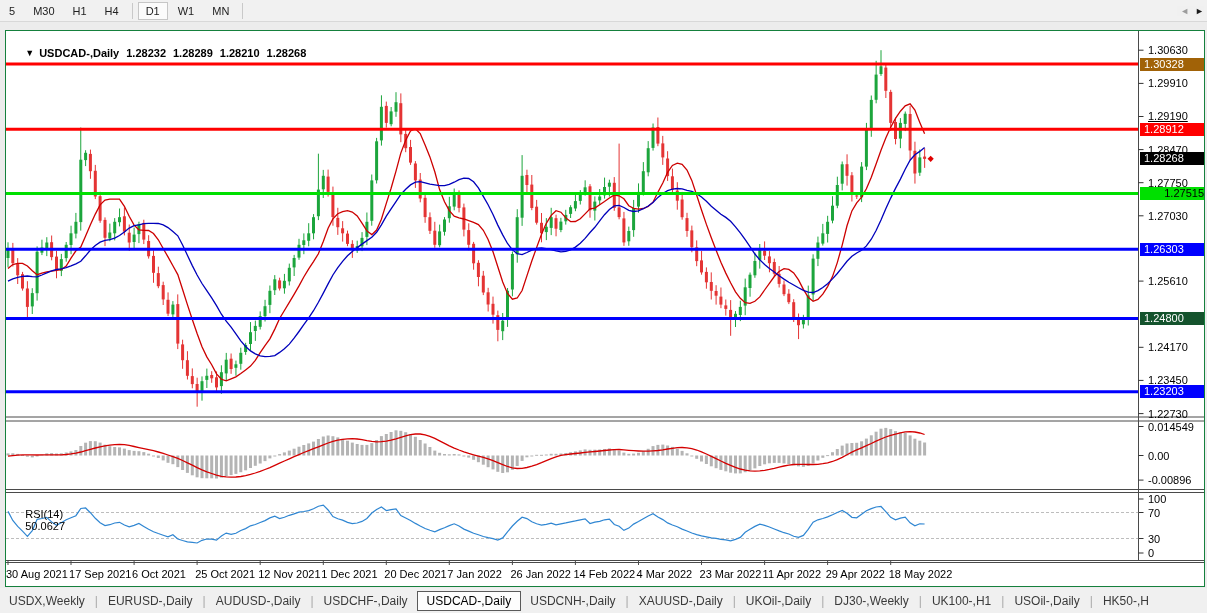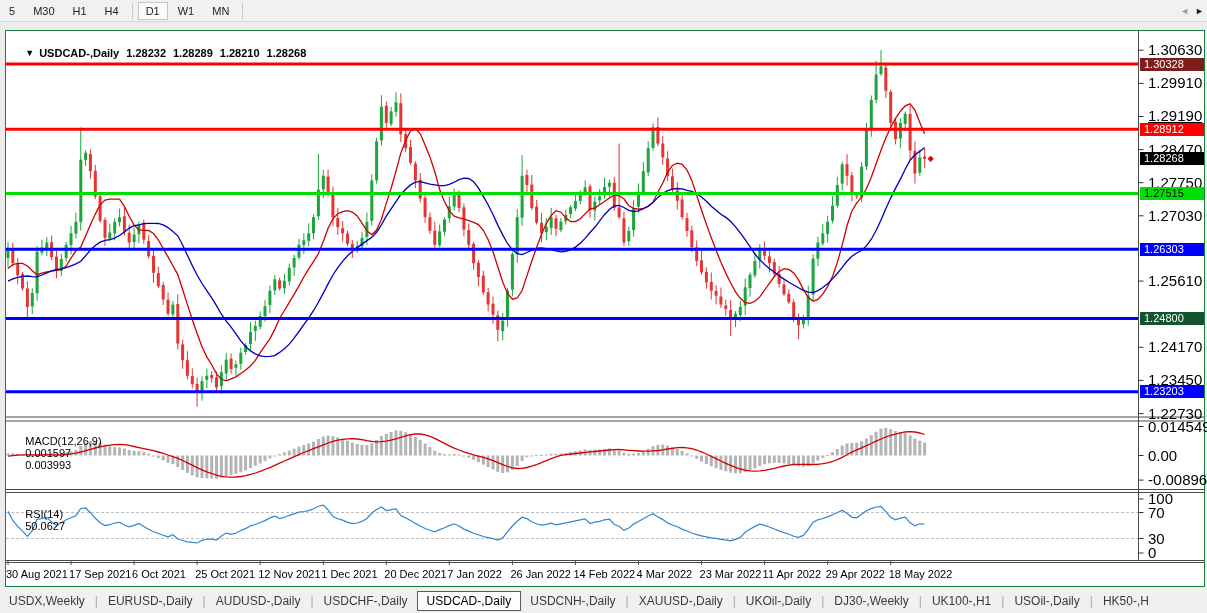--- a/index.html
+++ b/index.html
@@ -9,21 +9,21 @@
   .tfbtn{padding:2px 7px;margin:0 1px;cursor:default;border:1px solid transparent;}
   .tfbtn.active{background:#fbfbfb;border:1px solid #c6c6c6;}
   .tbsep{width:1px;height:16px;background:#c9c9c9;margin:0 4px;}
   #chart-window{position:absolute;left:5px;top:30px;width:1198px;height:555px;
     background:#ffffff;border:1px solid #15803d;}
   #plot-svg{position:absolute;left:0;top:0;}
   .overlay-label{position:absolute;font-size:11px;color:#000;white-space:pre;}
   #chart-title{left:7px;top:4px;font-weight:bold;}
   #chart-title .num{margin-left:7px;font-weight:bold;}
   #dd-icon{display:inline-block;margin-right:5px;font-size:9px;position:relative;top:-1px;}
-  .axis-label{position:absolute;left:1142px;font-size:15px;color:#000;line-height:12px;}
+  .axis-label{position:absolute;left:1142px;font-size:11px;color:#000;line-height:12px;}
   .axis-box{position:absolute;left:1134px;width:60px;font-size:11px;line-height:13px;
     padding:0 0 0 4px;color:#fff;}
   .date-label{position:absolute;top:537px;font-size:11px;color:#000;white-space:pre;}
   #tabbar{position:absolute;left:0;top:588px;width:1207px;height:25px;background:#f0f0f0;
     display:flex;align-items:center;font-size:12px;color:#3a3a3a;overflow:hidden;}
   .tab{padding:3px 9px;white-space:pre;cursor:default;}
   .tab.active{background:#fdfdfd;border:1px solid #5a5a5a;color:#000;padding:2px 9px;}
   .tab-sep{color:#a8a8a8;padding:0 1px;}
   #tab-scroll{position:absolute;right:3px;top:6px;font-size:9px;color:#1a1a1a;background:#f0f0f0;padding-left:3px;}
   #tab-scroll .dis{color:#9c9c9c;margin-right:6px;}
@@ -670,46 +670,41 @@
       <line x1="695.5" y1="529.5" x2="695.5" y2="534" stroke="#4a4a4a" stroke-width="1"></line>
       <line x1="758.6" y1="529.5" x2="758.6" y2="534" stroke="#4a4a4a" stroke-width="1"></line>
       <line x1="821.6" y1="529.5" x2="821.6" y2="534" stroke="#4a4a4a" stroke-width="1"></line>
       <line x1="884.7" y1="529.5" x2="884.7" y2="534" stroke="#4a4a4a" stroke-width="1"></line>
     </svg>
 
   <div id="chart-title" class="overlay-label">
     <span id="dd-icon">▼</span><span>USDCAD-,Daily</span><span class="num">1.28232</span><span class="num">1.28289</span><span class="num">1.28210</span><span class="num">1.28268</span>
   </div>
 
-  <div id="macd-label" class="overlay-label" style="left:7px;top:392px;">
-    <span>MACD(12,26,9)</span>
-    <span>0.001597</span>
-    <span>0.003993</span>
-  </div>
 
   <div id="rsi-label" class="overlay-label" style="left:7px;top:465px;">
     <span>RSI(14)</span>
     <span>50.0627</span>
   </div>
 
   <div id="axis-layer">
       <div class="axis-label" style="top: 13.2455px;">1.30630</div>
       <div class="axis-label" style="top: 46.3569px;">1.29910</div>
       <div class="axis-label" style="top: 79.4683px; text-decoration: underline;">1.29190</div>
       <div class="axis-label" style="top: 112.58px;">1.28470</div>
       <div class="axis-label" style="top: 145.691px;">1.27750</div>
       <div class="axis-label" style="top: 178.802px;">1.27030</div>
       <div class="axis-label" style="top: 244.105px;">1.25610</div>
       <div class="axis-label" style="top: 310.328px;">1.24170</div>
       <div class="axis-label" style="top: 343.44px;">1.23450</div>
       <div class="axis-label" style="top: 376.551px;">1.22730</div>
-      <div class="axis-box" style="top: 26.6339px; background: #7f1d1d; color: rgb(255, 255, 255);">1.30328</div>
+      <div class="axis-box" style="top: 26.6339px; background: #a16207; color: rgb(255, 255, 255);">1.30328</div>
       <div class="axis-box" style="top: 91.7529px; background: rgb(255, 0, 0); color: rgb(255, 255, 255);">1.28912</div>
       <div class="axis-box" style="top: 121.369px; background: rgb(0, 0, 0); color: rgb(255, 255, 255);">1.28268</div>
-      <div class="axis-box" style="top: 155.998px; background: rgb(0, 224, 0); color: rgb(0, 0, 0);">1.27515</div>
+      <div class="axis-box" style="top: 155.998px; background: rgb(0, 224, 0); color: rgb(0, 0, 0); text-align: right;">1.27515</div>
       <div class="axis-box" style="top: 211.736px; background: rgb(0, 0, 255); color: rgb(255, 255, 255);">1.26303</div>
       <div class="axis-box" style="top: 280.856px; background: #14532d; color: rgb(255, 255, 255);">1.24800</div>
       <div class="axis-box" style="top: 354.299px; background: rgb(0, 0, 255); color: rgb(255, 255, 255);">1.23203</div>
       <div class="axis-label" style="top: 389.5px;">0.014549</div>
       <div class="axis-label" style="top: 418.5px;">0.00</div>
       <div class="axis-label" style="top: 443.064px;">-0.00896</div>
       <div class="axis-label" style="top: 462px;">100</div>
       <div class="axis-label" style="top: 475.5px;">70</div>
       <div class="axis-label" style="top: 501.5px;">30</div>
       <div class="axis-label" style="top: 516px;">0</div>

